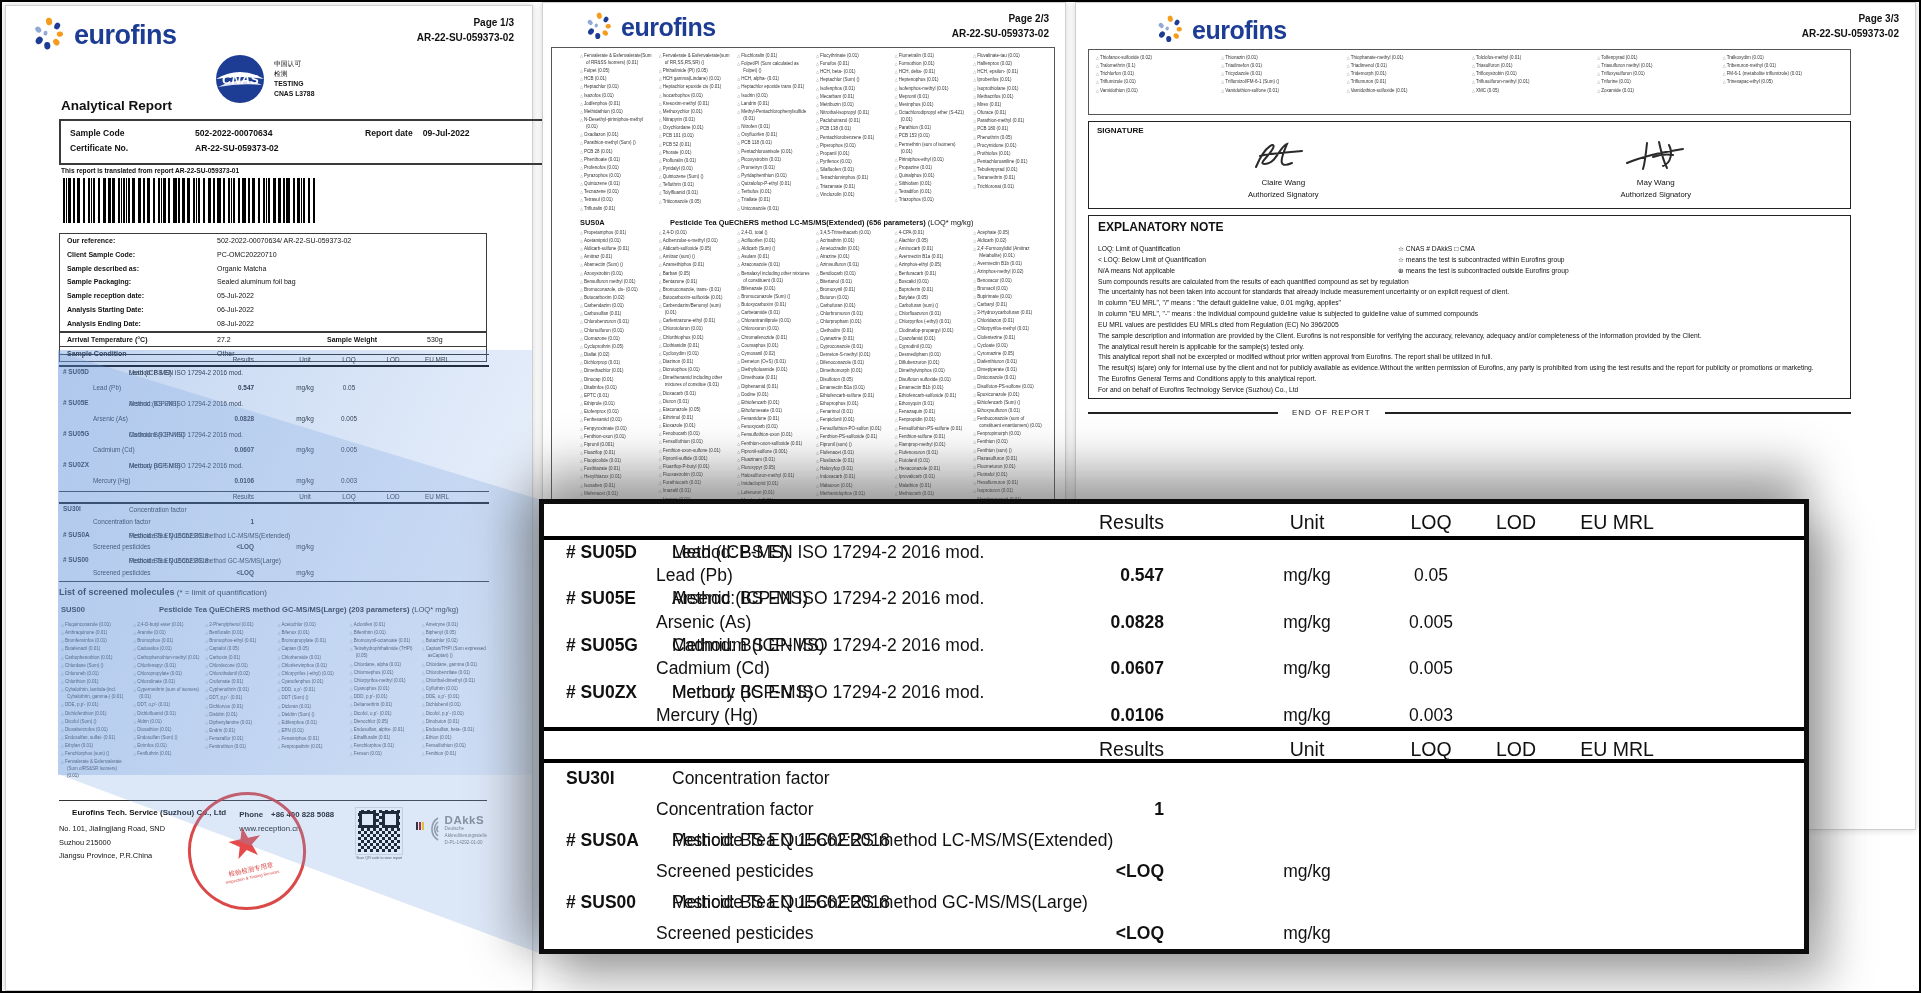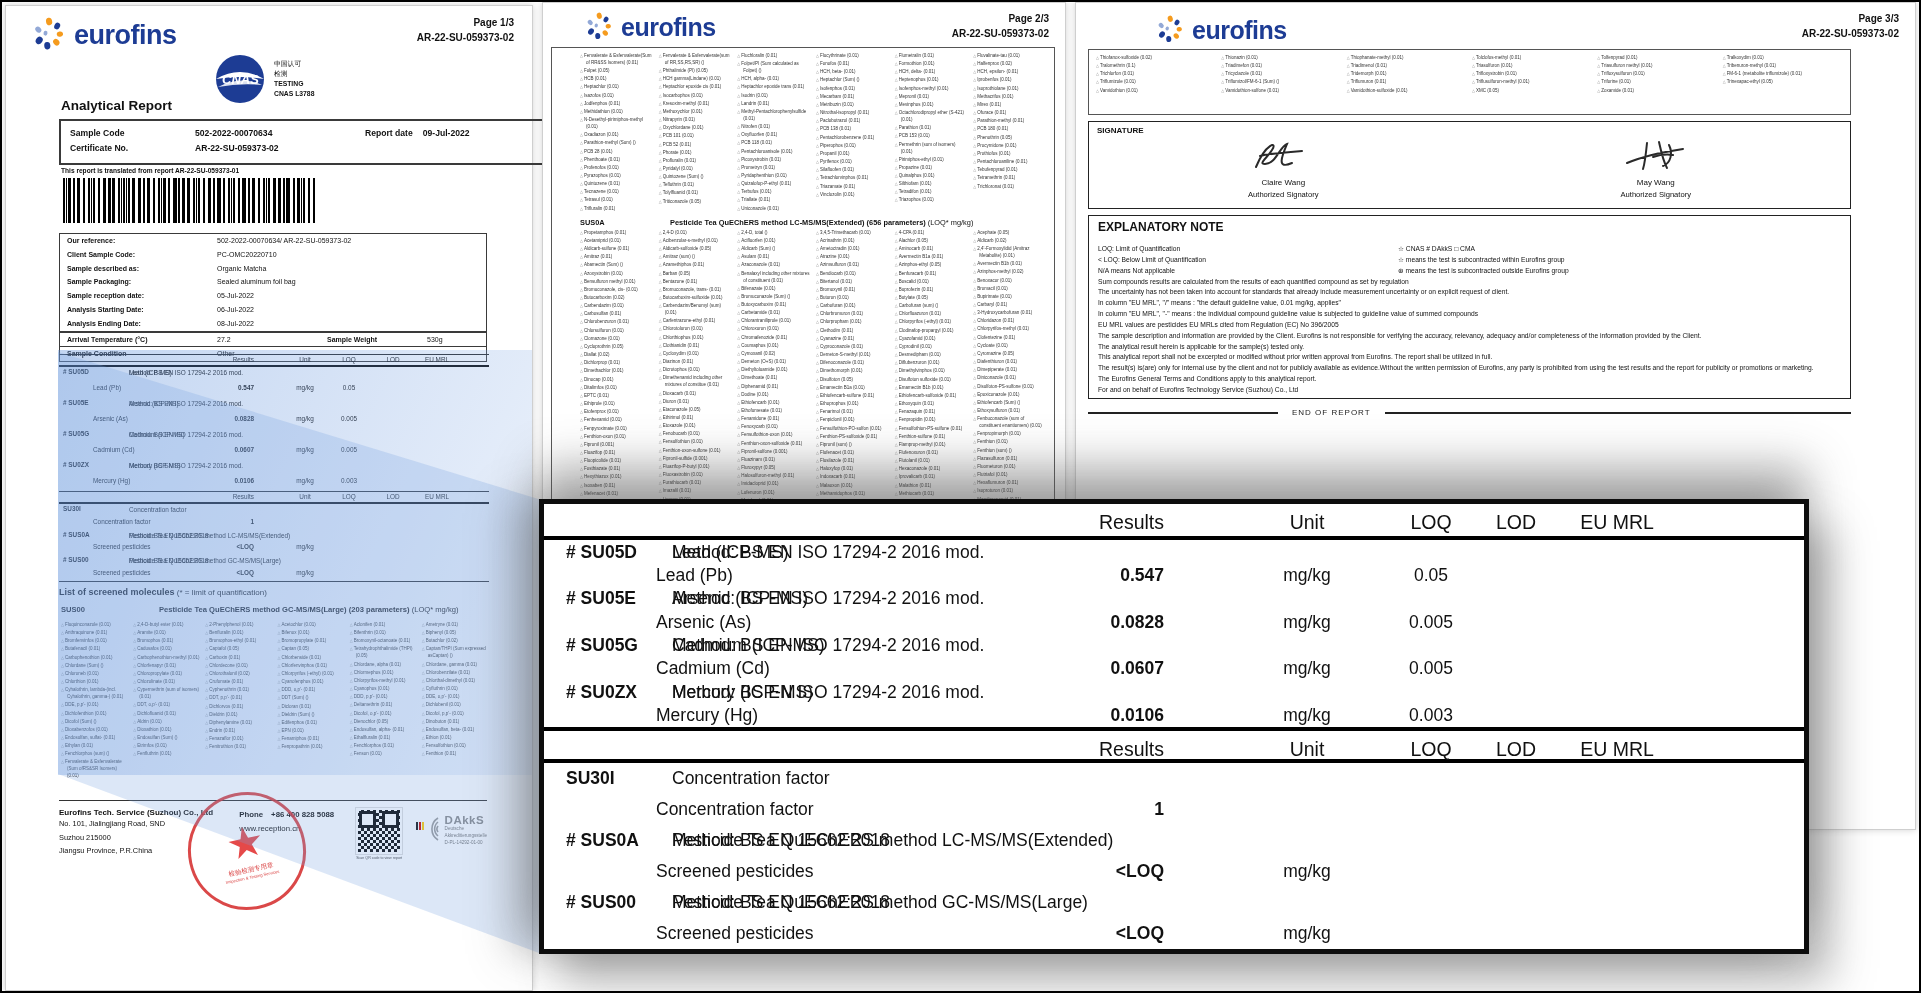--- a/index.html
+++ b/index.html
@@ -64,21 +64,21 @@
   .susline .code{font-weight:bold;width:88px;flex:none;}
   .susline b{white-space:nowrap;}
   .tiny-cols{display:flex;gap:5px;}
   .p1-cols{left:55px;top:616px;width:428px;}
   .mol-col{flex:1;min-width:0;}
   .mol{font-size:4.5px;line-height:1.55;color:#333;padding-left:6px;text-indent:-6px;margin-bottom:1.2px;}
   .mol::before{content:"△ ";color:#888;font-size:3.8px;}
 
   .p1-footer{left:53px;top:794px;width:428px;border-top:1.5px solid #333;padding-top:7px;display:flex;}
   .f-co{width:182px;}
-  .f-co .co{font-size:8px;font-weight:bold;}
+  .f-co .co{font-size:8px;font-weight:bold;margin-bottom:5px;text-align:center;}
   .f-co .ad{font-size:7.4px;line-height:1.85;}
   .f-ph{width:118px;font-size:7.8px;padding-top:2px;}
   .f-ph .ph{display:flex;gap:8px;font-weight:bold;margin-bottom:5px;}
   .f-qr{width:58px;}
   .qr{width:46px;height:46px;background:repeating-conic-gradient(#000 0% 25%,#fff 0% 50%) 0 0/6px 6px;border:2px solid #fff;outline:1px solid #ddd;position:relative;}
   .qr::before,.qr::after{content:"";position:absolute;width:11px;height:11px;border:3px solid #000;background:#fff;}
   .qr::before{left:1px;top:1px;} .qr::after{right:1px;top:1px;}
   .qr-cap{font-size:3.6px;color:#444;margin-top:2px;}
   .f-dk{flex:1;display:flex;gap:3px;padding-top:6px;}
   .dk-txt .nm{color:#8a8a8a;font-weight:bold;font-size:11.5px;letter-spacing:.5px;}

